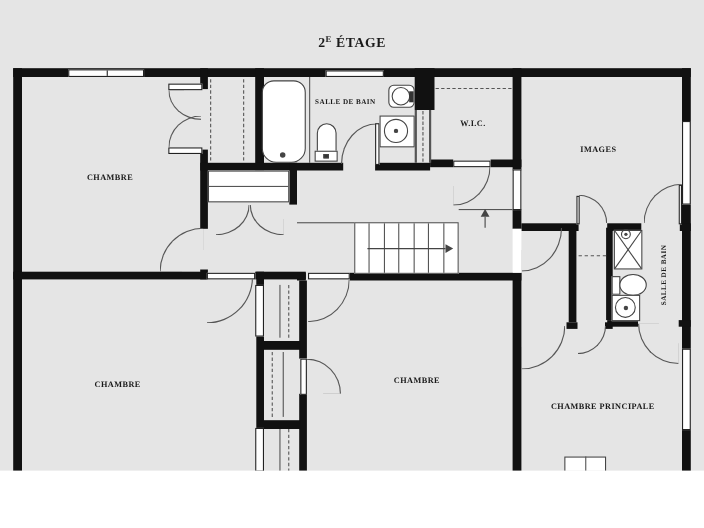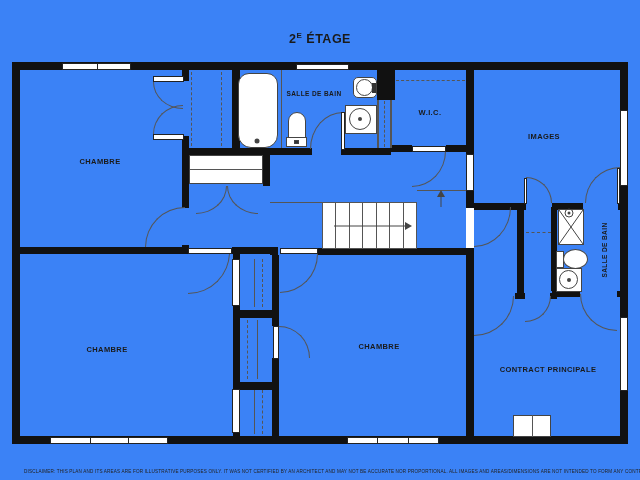--- a/index.html
+++ b/index.html
@@ -1,17 +1,17 @@
 <!DOCTYPE html>
 <html><head>
 <meta charset="utf-8">
 <style>
   html,body{margin:0;padding:0;background:#fff;}
-  #plan{position:relative;width:640px;height:480px;background:#3b82f6;overflow:hidden;
-        font-family:Liberation Sans, sans-serif;color:#1a1a1a;}
+  #plan{position:relative;width:640px;height:428px;background:#e5e5e5;overflow:hidden;
+        font-family:Liberation Serif, serif;color:#1a1a1a;}
   .w{position:absolute;background:#111;z-index:1;}           
   .tl{position:absolute;background:#555;z-index:2;}          
   .wd{position:absolute;background:#fff;border:1px solid #222;box-sizing:border-box;z-index:3;} 
   .wd .div{position:absolute;background:#222;}
   .arc{position:absolute;border:0 solid #555;box-sizing:border-box;z-index:2;background:transparent;}
   .fx{position:absolute;border:1px solid #444;box-sizing:border-box;background:#fff;z-index:2;}
   .lbl{position:absolute;font-weight:bold;font-size:7.5px;letter-spacing:.4px;white-space:nowrap;
        transform:translate(-50%,-50%);z-index:5;}
   .lbl.small{font-size:6.5px;}
   .lbl.vert{writing-mode:vertical-rl;transform:translate(-50%,-50%) rotate(180deg);}
@@ -181,17 +181,17 @@
       <circle cx="569" cy="213" r="1.5"></circle>
     </g>
   </svg>
 
   <div class="lbl" style="left:100px;top:161px">CHAMBRE</div>
   <div class="lbl small" style="left:314px;top:93px">SALLE DE BAIN</div>
   <div class="lbl" style="left:430px;top:112px">W.I.C.</div>
   <div class="lbl" style="left:544px;top:136px">IMAGES</div>
   <div class="lbl" style="left:107px;top:349px">CHAMBRE</div>
   <div class="lbl" style="left:379px;top:346px">CHAMBRE</div>
-  <div class="lbl" style="left:548px;top:369px">CONTRACT PRINCIPALE</div>
+  <div class="lbl" style="left:548px;top:369px">CHAMBRE PRINCIPALE</div>
   <div class="lbl small vert" style="left:604px;top:250px">SALLE DE BAIN</div>
 
   <div id="disclaimer">DISCLAIMER: THIS PLAN AND ITS AREAS ARE FOR ILLUSTRATIVE PURPOSES ONLY. IT WAS NOT CERTIFIED BY AN ARCHITECT AND MAY NOT BE ACCURATE NOR PROPORTIONAL. ALL IMAGES AND AREAS/DIMENSIONS ARE NOT INTENDED TO FORM ANY CONTRACT OR WARRANTY.</div>
 </div>
 
 </body></html>

